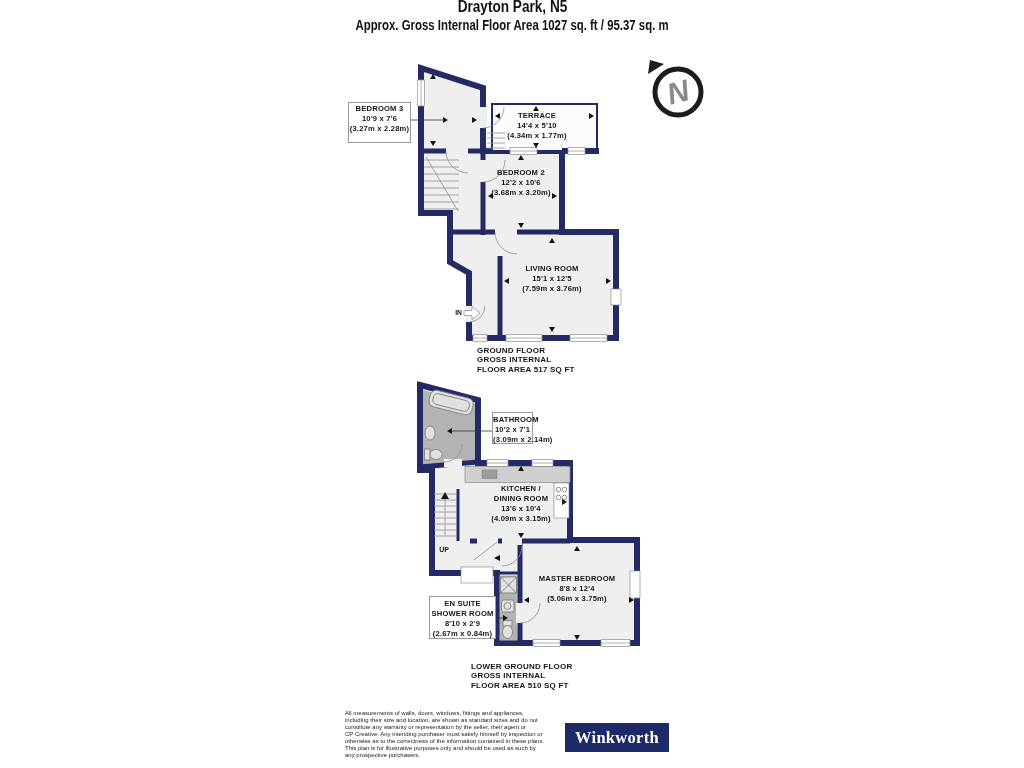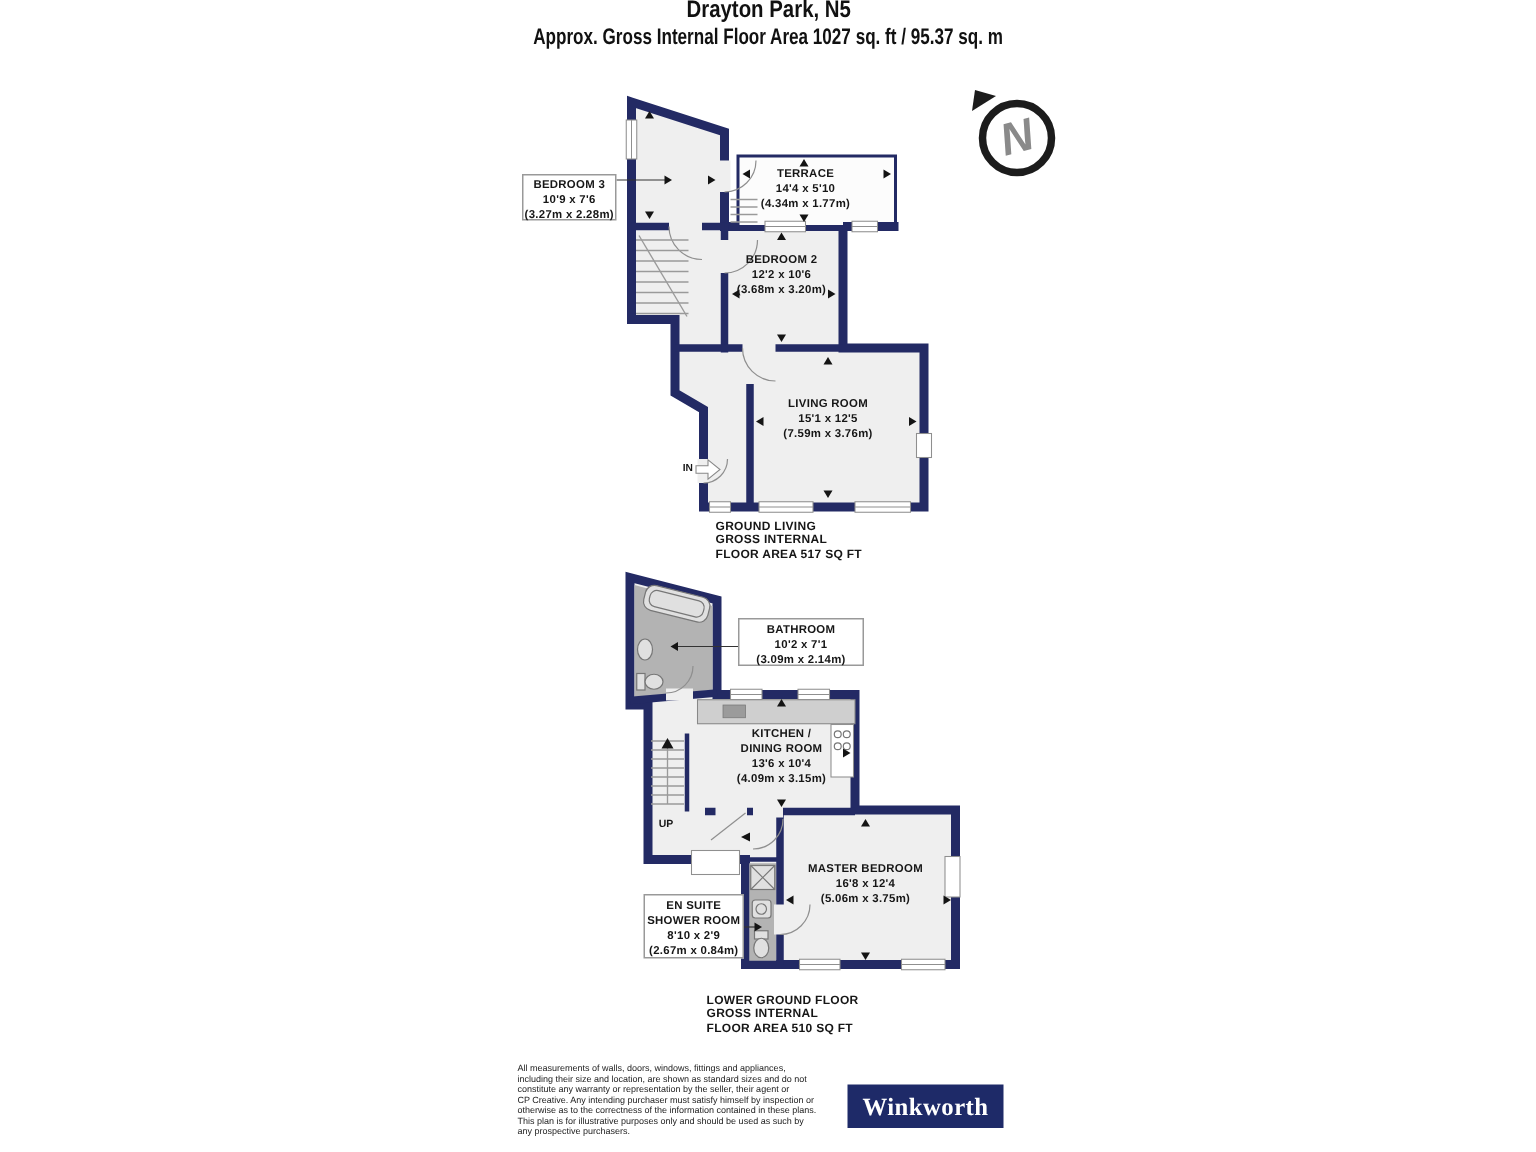--- a/index.html
+++ b/index.html
@@ -230,21 +230,21 @@
         <polygon points="634,600 629,597 629,603"></polygon>
       <polygon points="494,558 500,555 500,561"></polygon>
     </g>
     <line class="leader" x1="452" y1="431" x2="492" y2="431"></line>
     <polygon class="marrow" points="447,431 452,428 452,434"></polygon>
     <line class="leader" x1="485" y1="618" x2="504" y2="618"></line>
     <polygon class="marrow" points="508,618 503,615 503,621"></polygon>
   </g>
 </svg>
 
-<div class="room-label boxed" style="left:348px;top:116px;width:63px;height:31px;padding-top:1px;">
+<div class="room-label boxed" style="left:348px;top:102px;width:63px;height:41px;padding-top:1px;">
   <span>BEDROOM 3</span>
   <span>10'9 x 7'6</span>
   <span>(3.27m x 2.28m)</span>
 </div>
 
 <div class="room-label" style="left:495px;top:111px;width:84px;">
   <span>TERRACE</span>
   <span>14'4 x 5'10</span>
   <span>(4.34m x 1.77m)</span>
 </div>
@@ -257,43 +257,43 @@
 
 <div class="room-label" style="left:510px;top:264px;width:84px;">
   <span>LIVING ROOM</span>
   <span>15'1 x 12'5</span>
   <span>(7.59m x 3.76m)</span>
 </div>
 
 <div class="tiny-label" style="left:448px;top:309px;width:14px;text-align:right;font-size:6.8px;">IN</div>
 
 <div class="caption" style="left:477px;top:346px;">
-  <span>GROUND LIVING</span>
+  <span>GROUND FLOOR</span>
   <span>GROSS INTERNAL</span>
   <span>FLOOR AREA 517 SQ FT</span>
 </div>
 
-<div class="room-label boxed" style="left:492px;top:412px;width:84px;height:32px;padding-top:1.5px;">
+<div class="room-label boxed" style="left:492px;top:412px;width:41px;height:32px;padding-top:1.5px;">
   <span>BATHROOM</span>
   <span>10'2 x 7'1</span>
   <span>(3.09m x 2.14m)</span>
 </div>
 
 <div class="room-label" style="left:479px;top:484px;width:84px;">
   <span>KITCHEN /</span>
   <span>DINING ROOM</span>
   <span>13'6 x 10'4</span>
   <span>(4.09m x 3.15m)</span>
 </div>
 
 <div class="tiny-label" style="left:435px;top:546px;width:18px;text-align:center;">UP</div>
 
 <div class="room-label" style="left:534px;top:574px;width:86px;">
   <span>MASTER BEDROOM</span>
-  <span>16'8 x 12'4</span>
+  <span>8'8 x 12'4</span>
   <span>(5.06m x 3.75m)</span>
 </div>
 
 <div class="room-label boxed" style="left:417px;top:596px;width:67px;height:43px;padding-top:1.5px;margin-left:12px;">
   <span>EN SUITE</span>
   <span>SHOWER ROOM</span>
   <span>8'10 x 2'9</span>
   <span>(2.67m x 0.84m)</span>
 </div>
 

